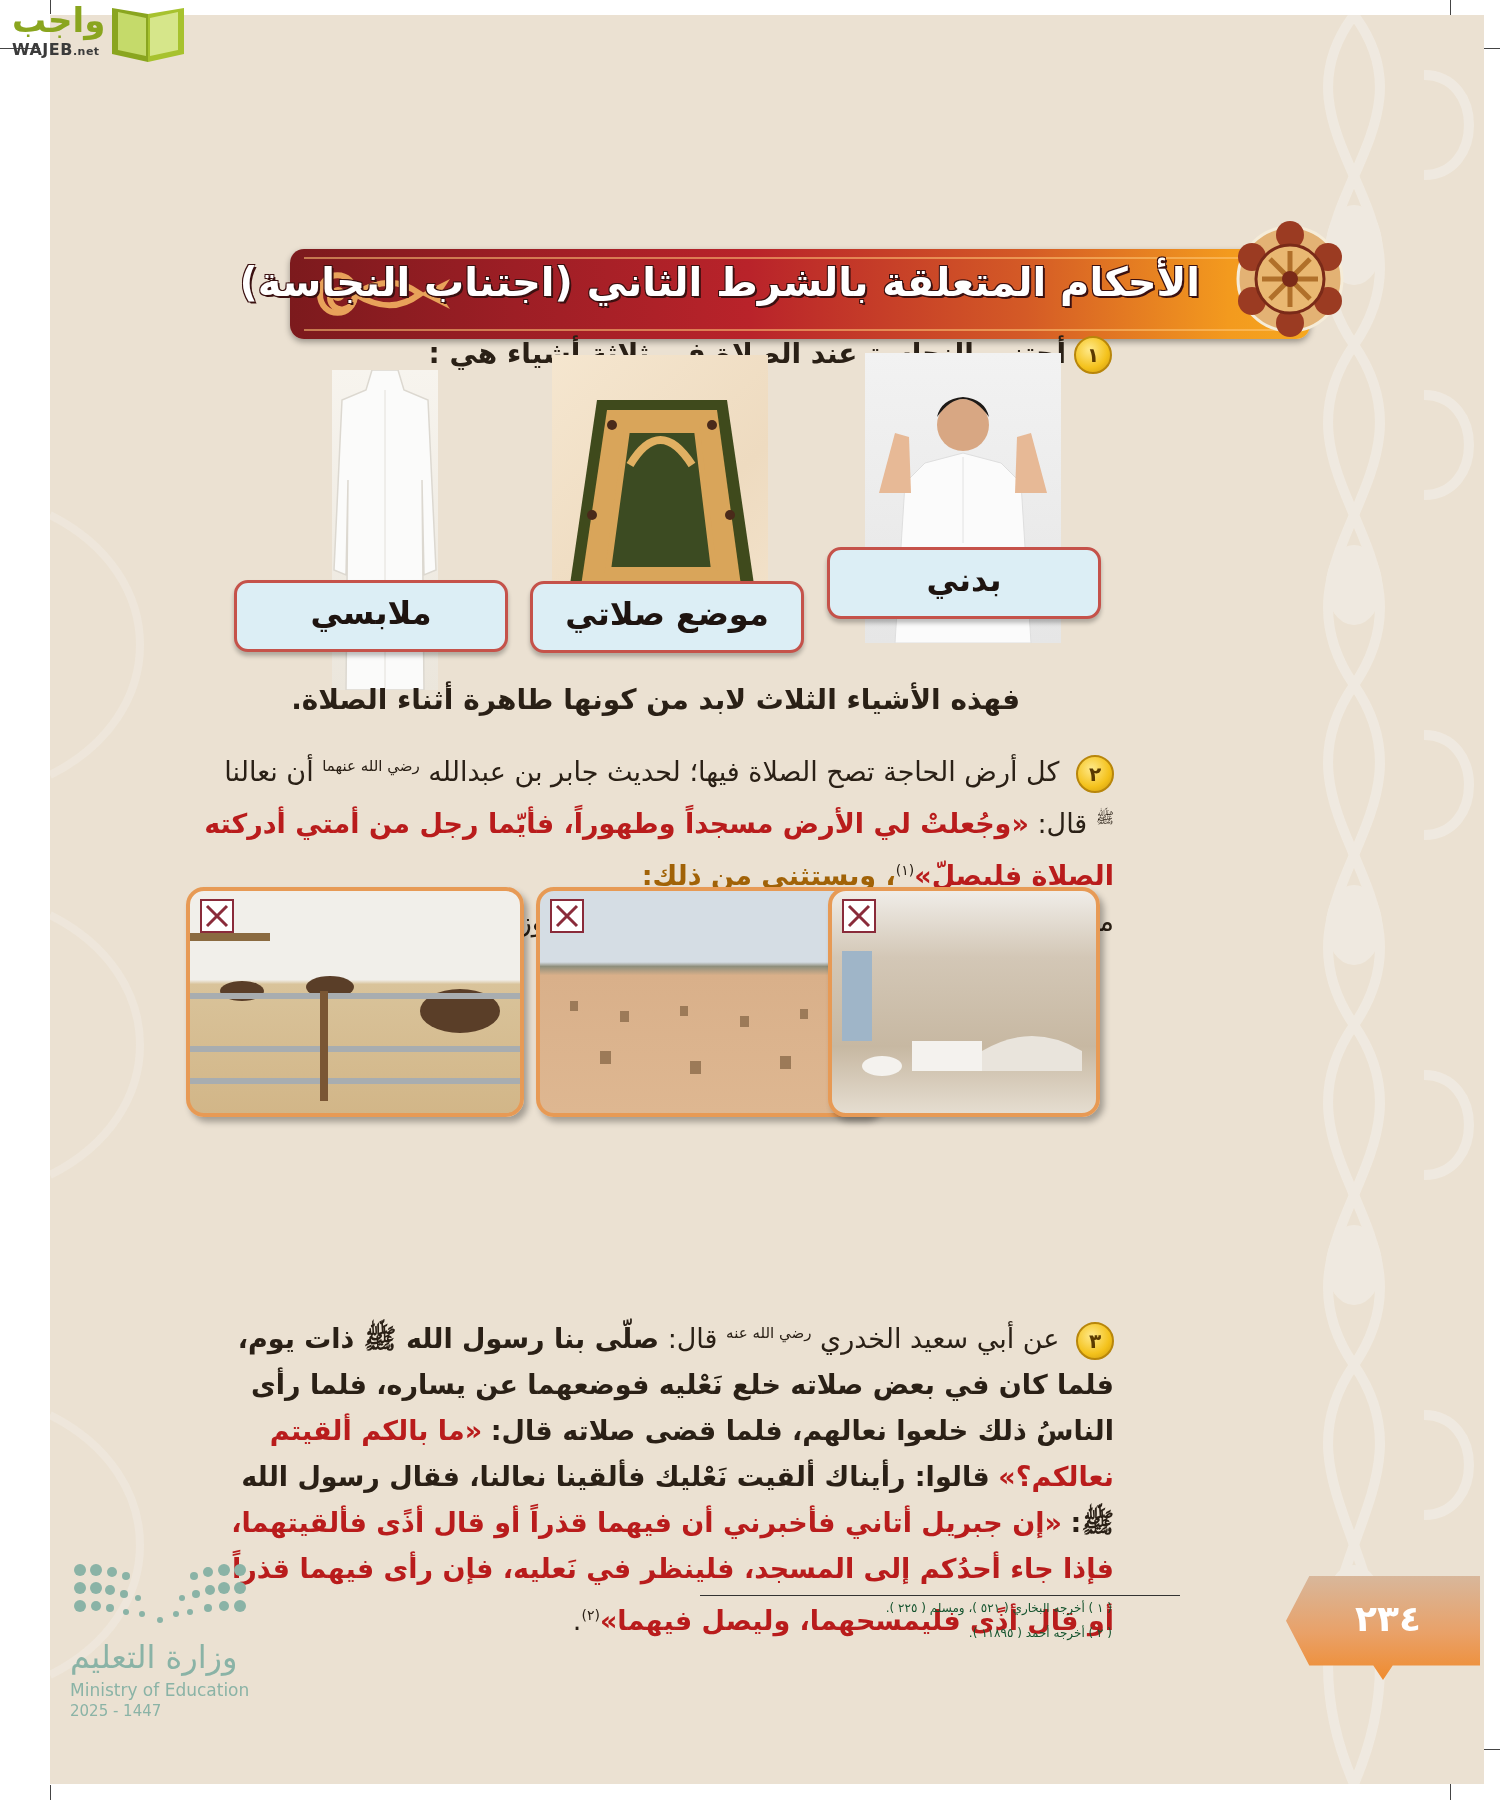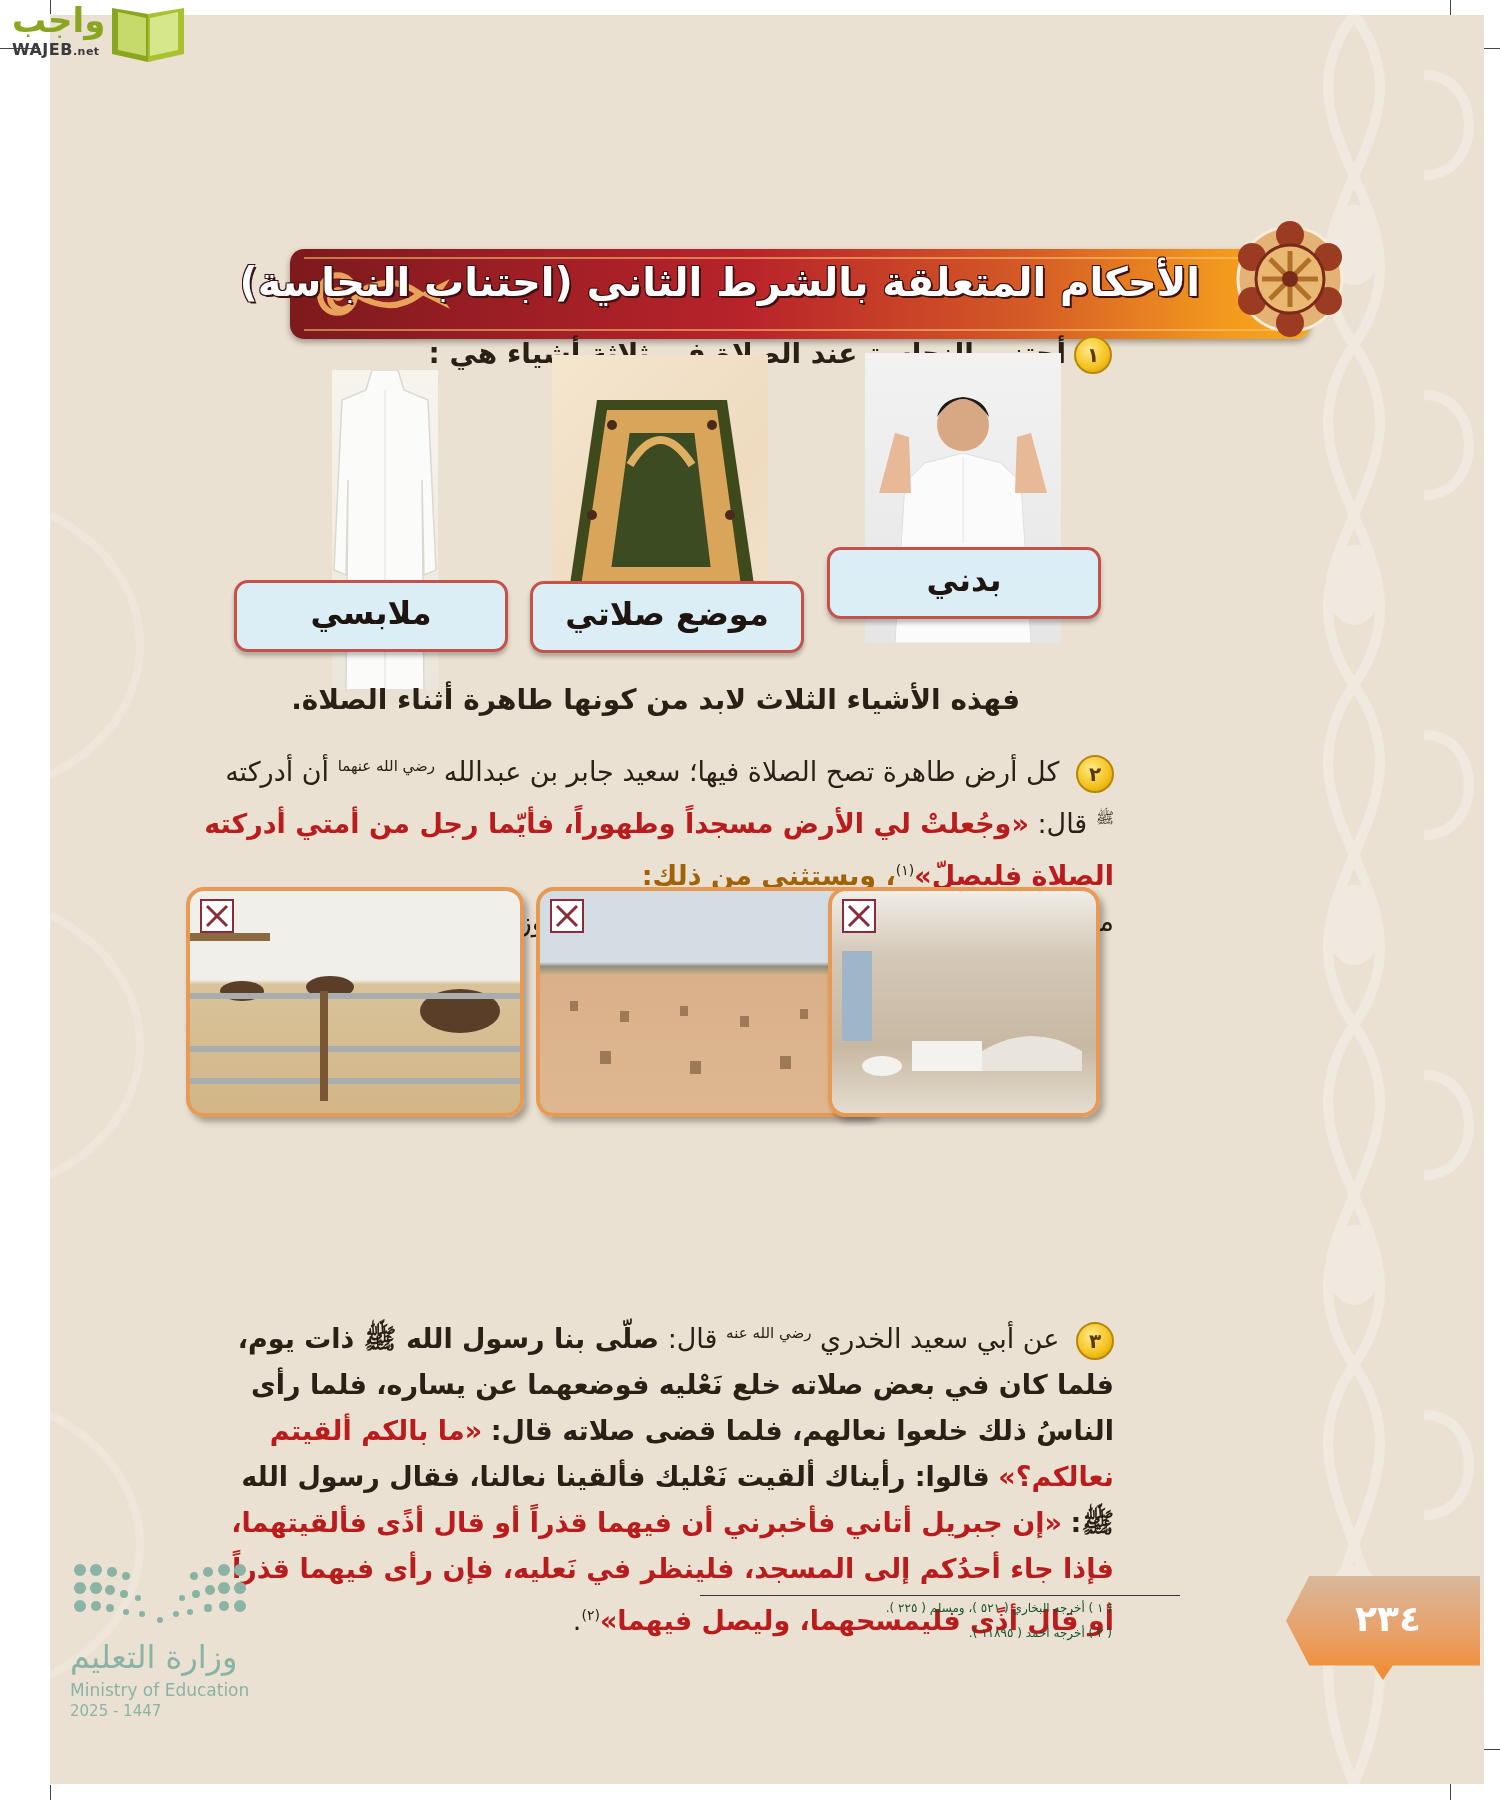--- a/index.html
+++ b/index.html
@@ -219,23 +219,23 @@
   </div>
 
   <div class="label-box" style="left:184px;top:565px;">ملابسي</div>
   <div class="label-box" style="left:480px;top:566px;">موضع صلاتي</div>
   <div class="label-box" style="left:777px;top:532px;">بدني</div>
 
   <div class="para rtl bold" style="right:464px;top:662px;white-space:nowrap;font-size:28px;">فهذه الأشياء الثلاث لابد من كونها طاهرة أثناء الصلاة.</div>
 
   <div class="para rtl" style="left:150px;right:370px;top:728px;">
     <span class="num-badge">٢</span>
-    <span>كل أرض طاهرة تصح الصلاة فيها؛ سعيد جابر بن عبدالله</span>
+    <span>كل أرض الحاجة تصح الصلاة فيها؛ لحديث جابر بن عبدالله</span>
     <span class="honor">رضي الله عنهما</span>
-    <span>أن أدركته</span>
+    <span>أن نعالنا</span>
     <span class="honor">ﷺ</span>
     <span>قال:</span>
     <span class="blue">«وجُعلتْ لي الأرض مسجداً وطهوراً، فأيّما رجل من أمتي أدركته الصلاة فليصلّ»</span><span class="sup">(١)</span><span class="red">، ويستثنى من ذلك:</span>
     <br>
     <span>مواضع قضاء الحاجة، والمقبرة، ومبارك الإبل؛ فلا تجوز الصلاة فيها.</span>
   </div>
 
   <div class="bad-card" style="left:136px;top:872px;width:330px;background:linear-gradient(180deg,#f1efea 0%,#f1efea 40%,#d9c39a 42%,#d2b688 100%);">
     <svg width="330" height="222" viewBox="0 0 330 222">
       <rect x="0" y="42" width="80" height="8" fill="#8a6a40"></rect>

